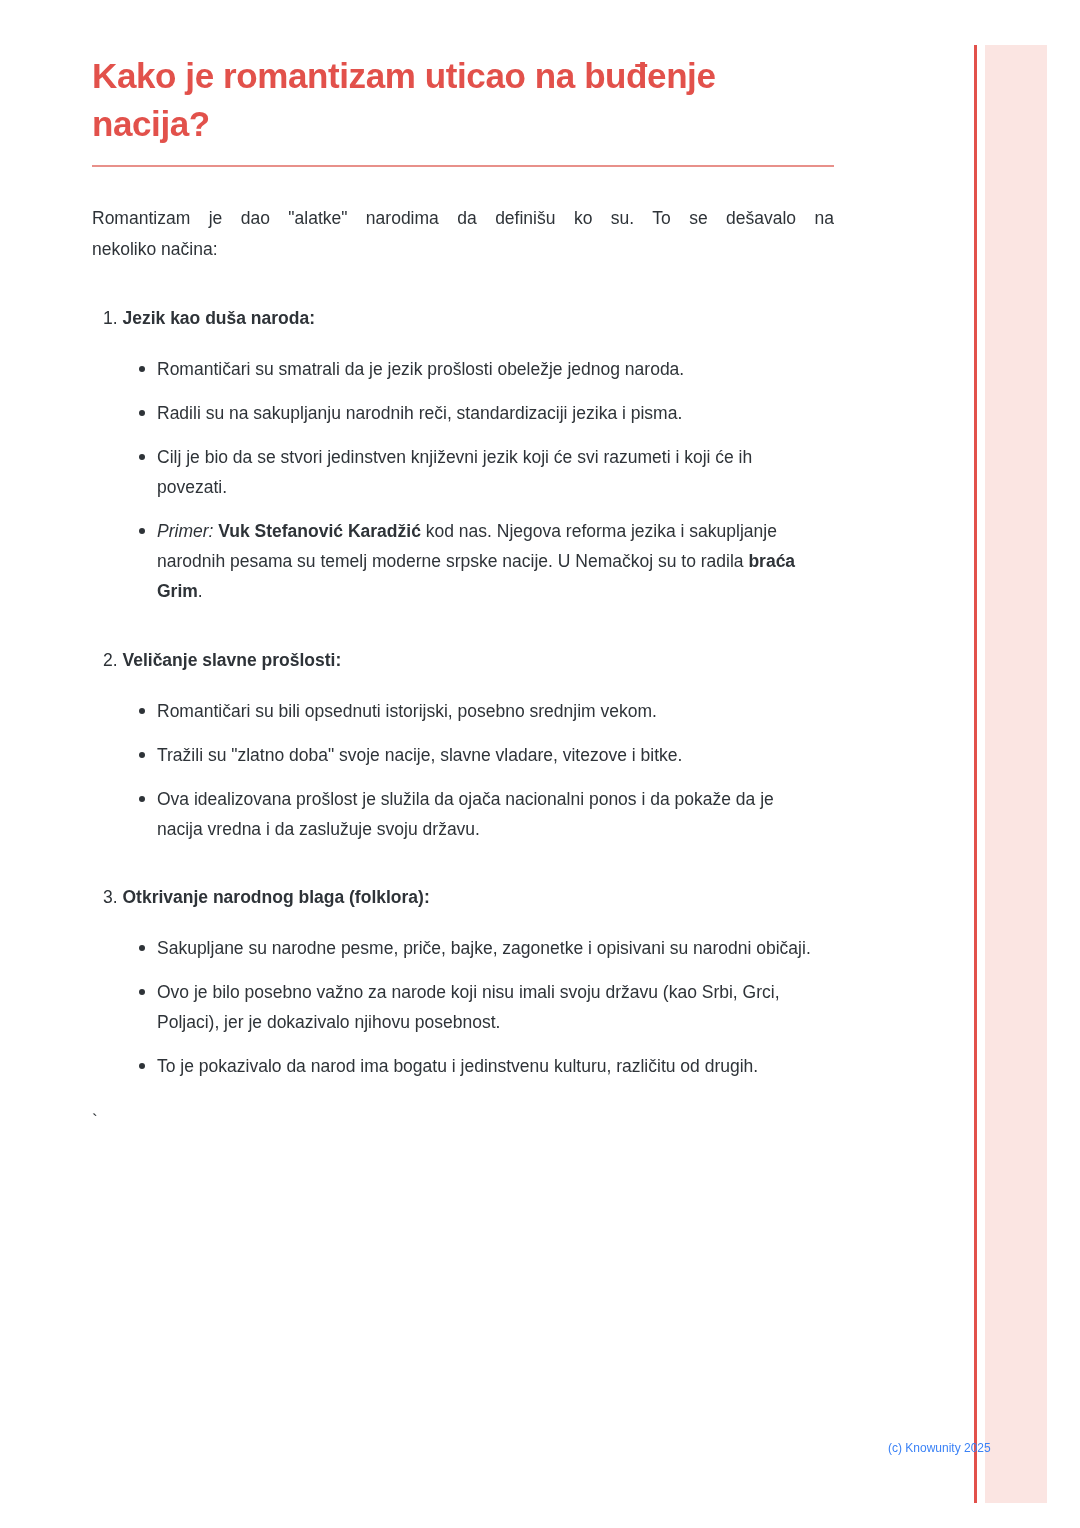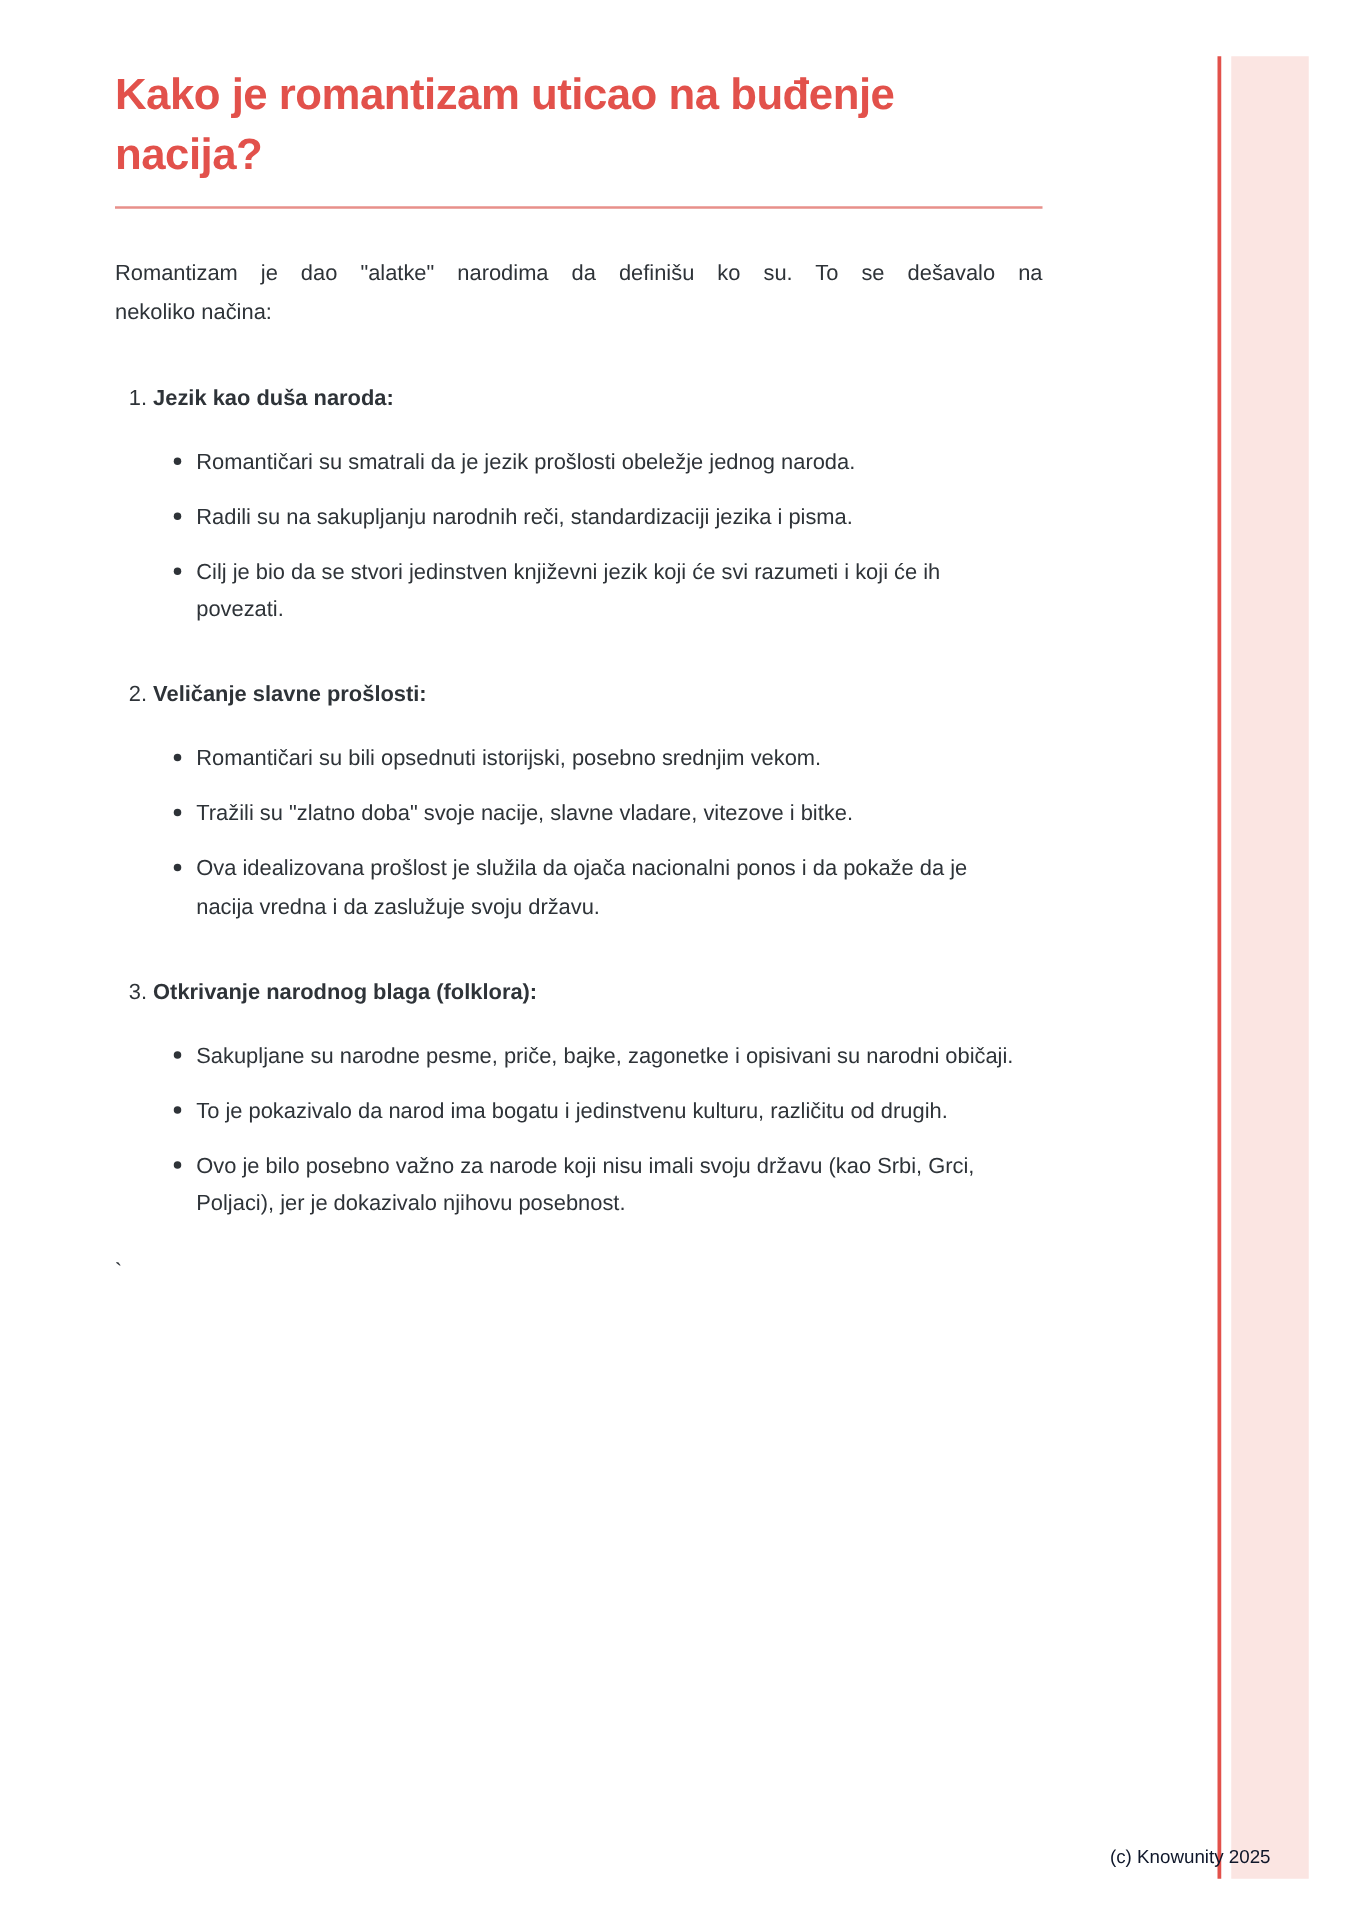--- a/index.html
+++ b/index.html
@@ -34,56 +34,57 @@
   .stray { margin-top:30px; font-size:17px; }
   .accent-line {
     position:absolute; left:974px; top:45px; width:3px; height:1458px;
     background:var(--accent,#e2514b);
   }
   .accent-band {
     position:absolute; left:985px; top:45px; width:62px; height:1458px;
     background:var(--band,#fbe5e2);
   }
   .footer-credit {
-    position:absolute; left:888px; top:1477px; z-index:2;
-    font-size:15px; color:#0f172a; white-space:nowrap;
+    position:absolute; left:888px; top:1441px; z-index:2;
+    font-size:12px; color:#3b82f6; white-space:nowrap;
   }
 </style>
 </head>
 <body>
 
 <div class="content">
   <h1 class="doc-title">Kako je romantizam uticao na buđenje nacija?</h1>
   <div class="title-rule"></div>
 
   <p class="intro"><span class="j-line">Romantizam je dao "alatke" narodima da definišu ko su. To se dešavalo na</span><span>nekoliko načina:</span></p>
 
   <ol class="sections">
       <li class="section">
         <div class="sec-head"><span class="num">1. </span><span class="head">Jezik kao duša naroda:</span></div>
         <ul class="bullets">
           <li class="bullet"><span>Romantičari su smatrali da je jezik prošlosti obeležje jednog naroda.</span></li>
           <li class="bullet"><span>Radili su na sakupljanju narodnih reči, standardizaciji jezika i pisma.</span></li>
           <li class="bullet"><span>Cilj je bio da se stvori jedinstven književni jezik koji će svi razumeti i koji će ih povezati.</span></li>
+          <li class="bullet"><span style="font-style: italic;">Primer: </span><span style="font-weight: 700;">Vuk Stefanović Karadžić</span><span> kod nas. Njegova reforma jezika i sakupljanje narodnih pesama su temelj moderne srpske nacije. U Nemačkoj su to radila </span><span style="font-weight: 700;">braća Grim</span><span>.</span></li>
         </ul>
       </li>
       <li class="section">
         <div class="sec-head"><span class="num">2. </span><span class="head">Veličanje slavne prošlosti:</span></div>
         <ul class="bullets">
           <li class="bullet"><span>Romantičari su bili opsednuti istorijski, posebno srednjim vekom.</span></li>
           <li class="bullet"><span>Tražili su "zlatno doba" svoje nacije, slavne vladare, vitezove i bitke.</span></li>
           <li class="bullet"><span>Ova idealizovana prošlost je služila da ojača nacionalni ponos i da pokaže da je nacija vredna i da zaslužuje svoju državu.</span></li>
         </ul>
       </li>
       <li class="section">
         <div class="sec-head"><span class="num">3. </span><span class="head">Otkrivanje narodnog blaga (folklora):</span></div>
         <ul class="bullets">
           <li class="bullet"><span>Sakupljane su narodne pesme, priče, bajke, zagonetke i opisivani su narodni običaji.</span></li>
+          <li class="bullet"><span>Ovo je bilo posebno važno za narode koji nisu imali svoju državu (kao Srbi, Grci, Poljaci), jer je dokazivalo njihovu posebnost.</span></li>
           <li class="bullet"><span>To je pokazivalo da narod ima bogatu i jedinstvenu kulturu, različitu od drugih.</span></li>
-          <li class="bullet"><span>Ovo je bilo posebno važno za narode koji nisu imali svoju državu (kao Srbi, Grci, Poljaci), jer je dokazivalo njihovu posebnost.</span></li>
         </ul>
       </li>
     </ol>
 
   <div class="stray">`</div>
 </div>
 
 <div class="accent-line"></div>
 <div class="accent-band"></div>
 <div class="footer-credit">(c) Knowunity 2025</div>

